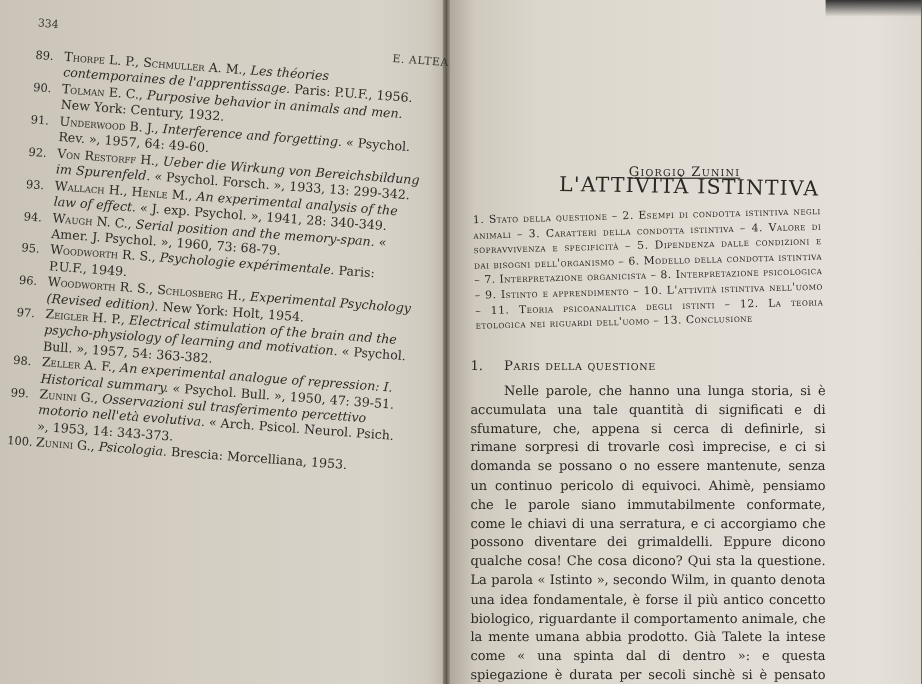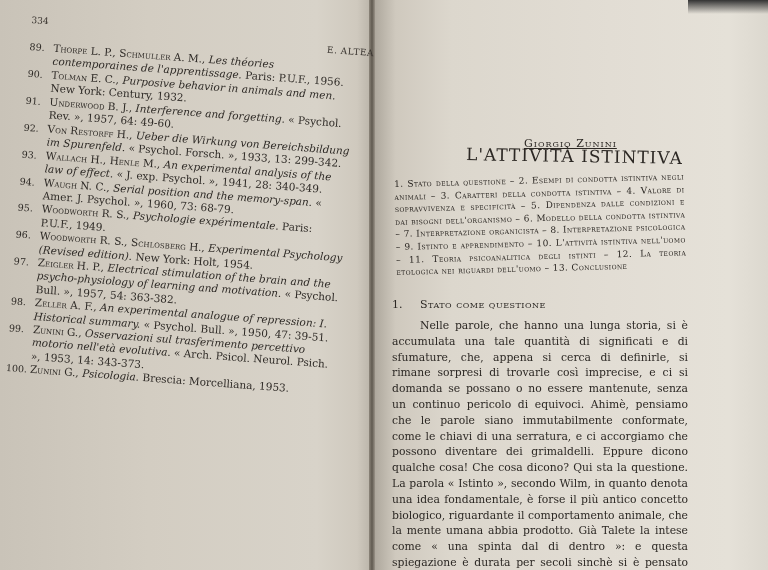--- a/index.html
+++ b/index.html
@@ -58,20 +58,20 @@
         <div class="ref"><span class="n">100.</span><span class="sc">Zunini G.,</span> <span class="it">Psicologia.</span> <span class="rest">Brescia: Morcelliana, 1953.</span> </div>
       </div>
   </div>
 
   <div class="right-text">
     <div class="chap-author">Giorgio Zunini</div>
     <div class="chap-title">L'ATTIVITÀ ISTINTIVA</div>
     <div class="toc">1. Stato della questione – 2. Esempi di condotta istintiva negli animali – 3. Caratteri della condotta istintiva – 4. Valore di sopravvivenza e specificità – 5. Dipendenza dalle condizioni e dai bisogni dell'organismo – 6. Modello della condotta istintiva – 7. Interpretazione organicista – 8. Interpretazione psicologica – 9. Istinto e apprendimento – 10. L'attività istintiva nell'uomo – 11. Teoria psicoanalitica degli istinti – 12. La teoria etologica nei riguardi dell'uomo – 13. Conclusione</div>
     <div class="sec-head">
       <span class="num">1.</span>
-      <span class="t">Stato come questione</span>
+      <span class="t">Paris della questione</span>
     </div>
     <div class="body">
       <p>Nelle parole, che hanno una lunga storia, si è accumulata una tale quantità di significati e di sfumature, che, appena si cerca di definirle, si rimane sorpresi di trovarle così imprecise, e ci si domanda se possano o no essere mantenute, senza un continuo pericolo di equivoci. Ahimè, pensiamo che le parole siano immutabilmente conformate, come le chiavi di una serratura, e ci accorgiamo che possono diventare dei grimaldelli. Eppure dicono qualche cosa! Che cosa dicono? Qui sta la questione. La parola « Istinto », secondo Wilm, in quanto denota una idea fondamentale, è forse il più antico concetto biologico, riguardante il comportamento animale, che la mente umana abbia prodotto. Già Talete la intese come « una spinta dal di dentro »: e questa spiegazione è durata per secoli sinchè si è pensato che c'è anche una spinta « dal di fuori », che mette in azione un meccanismo precostituito.</p>
 
     </div>
   </div>
 </div>
 
 </body></html>

